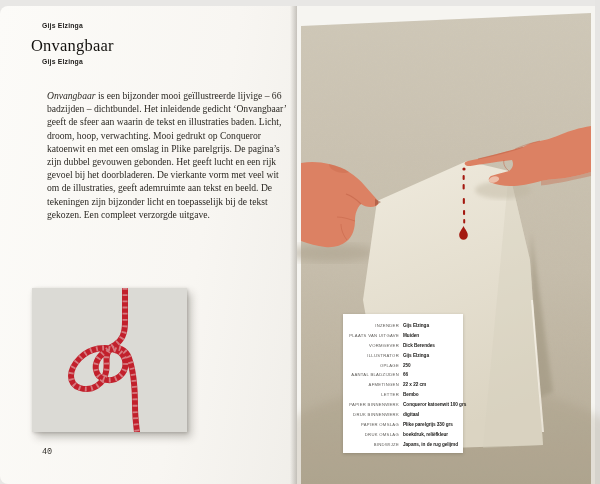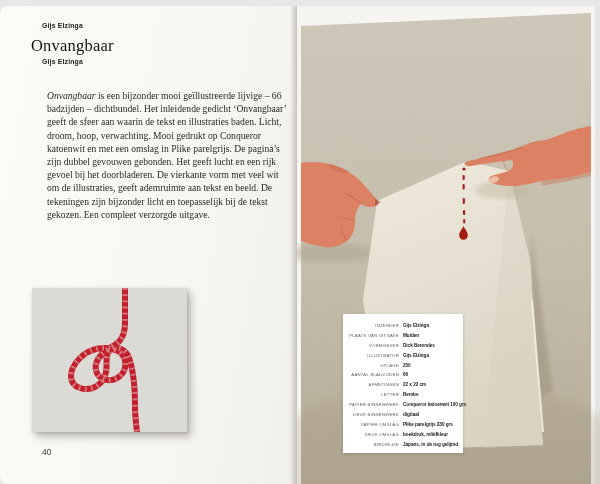--- a/index.html
+++ b/index.html
@@ -36,21 +36,21 @@
   }
   .review .lead{font-style:italic;}
   .cover-fig{
     position:absolute;left:32px;top:282px;width:155px;height:144px;
     background:#dbdad5;
     box-shadow:4px 5px 8px rgba(60,55,45,.30), 1px 1px 3px rgba(60,55,45,.22);
   }
   .cover-fig svg{display:block;width:100%;height:100%;}
   .page-number{
     position:absolute;left:42px;top:441px;
-    font-family:Liberation Sans, sans-serif;font-size:8.5px;color:#33302c;
+    font-family:Liberation Mono, monospace;font-size:8.5px;color:#33302c;
   }
   
   .gutter{
     position:absolute;left:290px;top:6px;width:12px;height:478px;
     background:linear-gradient(to right,
       rgba(120,114,104,0) 0%,
       rgba(116,110,100,.35) 55%,
       rgba(84,80,72,.55) 72%,
       rgba(130,125,115,.25) 85%,
       rgba(150,146,138,0) 100%);

